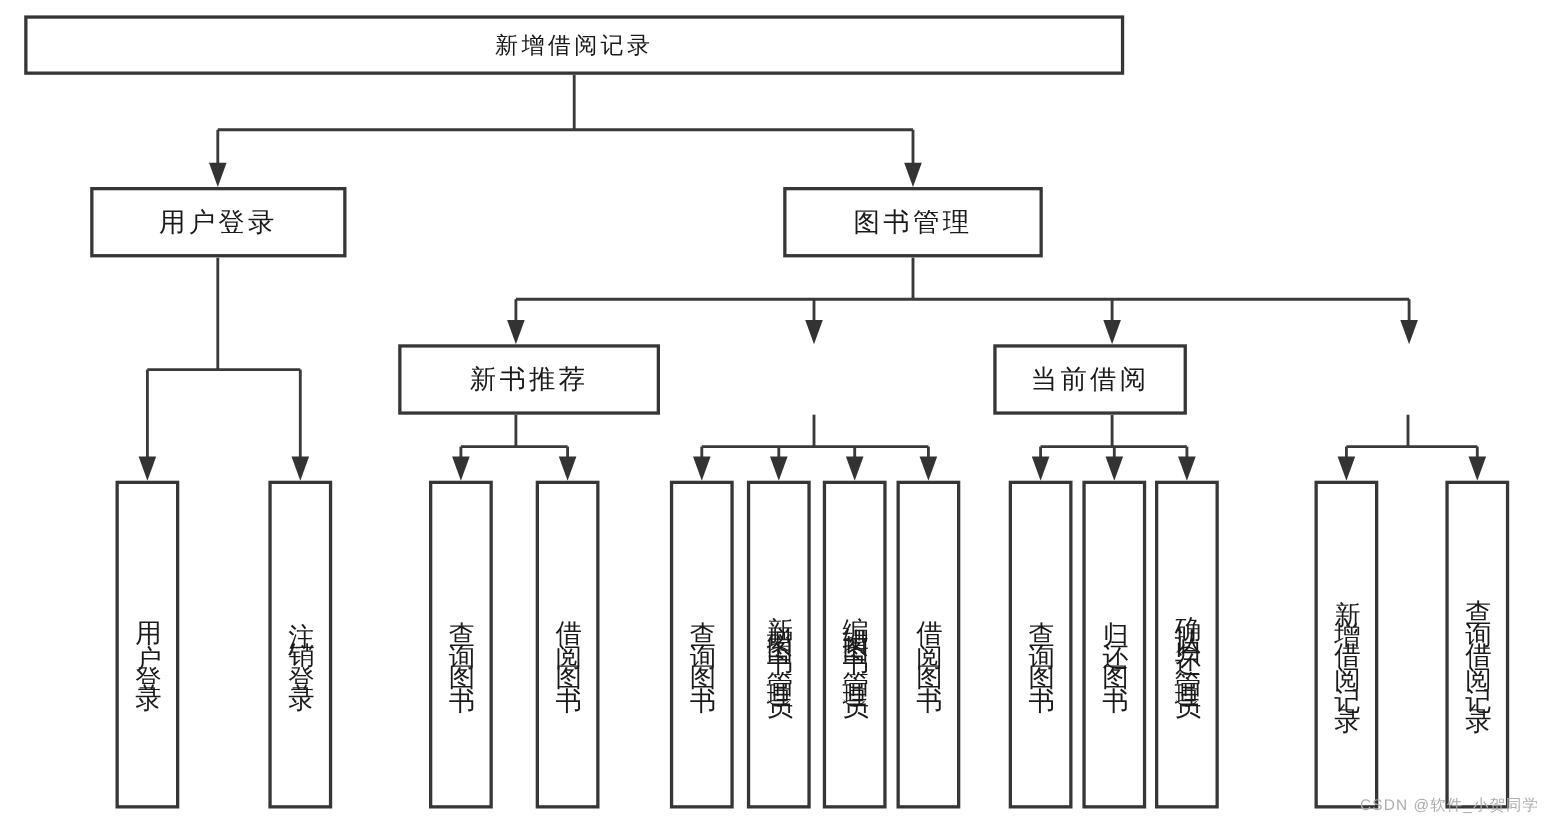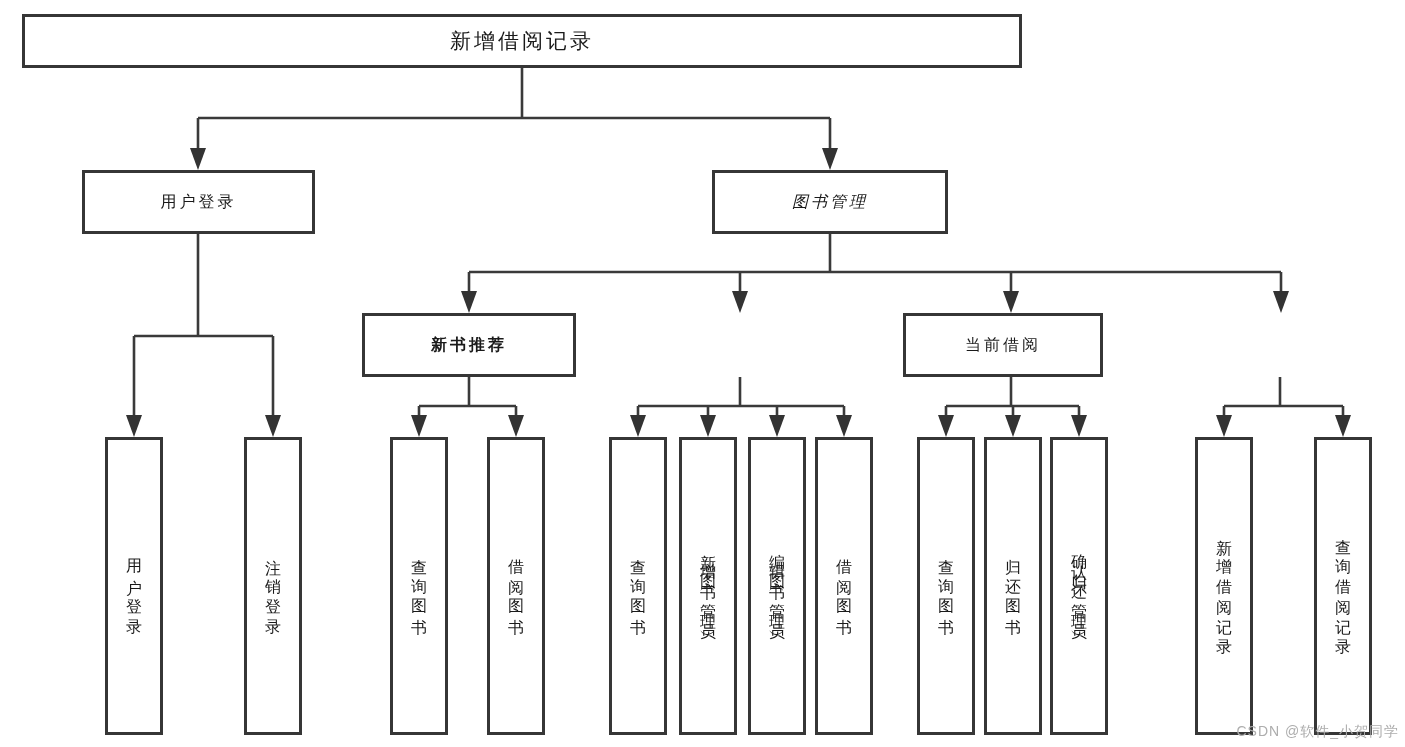--- a/index.html
+++ b/index.html
@@ -15,21 +15,21 @@
     position:absolute; left:0; top:0; width:1405px; height:747px;
     pointer-events:none;
   }
   .node {
     position:absolute;
     background:#ffffff;
     border:3px solid #363636;
     display:flex;
     align-items:center;
     justify-content:center;
-    font-size:16px;
+    font-size:24px;
     color:#1a1a1a;
     letter-spacing:3px;
     text-align:center;
     white-space:nowrap;
     z-index:2;
   }
   .root-node { font-size:21px; }
   .vbox {
     writing-mode:vertical-rl;
     letter-spacing:20px;
@@ -116,24 +116,24 @@
       <polygon points="1005,415 1021,415 1013,437"></polygon>
       <polygon points="1071,415 1087,415 1079,437"></polygon>
       <polygon points="1216,415 1232,415 1224,437"></polygon>
       <polygon points="1335,415 1351,415 1343,437"></polygon>
     </g>
   </svg>
 
   <div class="node root-node" style="left:22px; top:14px; width:1000px; height:54px;">新增借阅记录</div>
 
   <div class="node" style="left:82px; top:170px; width:233px; height:64px;">用户登录</div>
-  <div class="node" style="left:712px; top:170px; width:236px; height:64px;font-style:italic;">图书管理</div>
+  <div class="node" style="left:712px; top:170px; width:236px; height:64px;">图书管理</div>
 
-  <div class="node" style="left:362px; top:313px; width:214px; height:64px;font-weight:bold;">新书推荐</div>
-  <div class="node" style="left:903px; top:313px; width:200px; height:64px;">当前借阅</div>
+  <div class="node" style="left:362px; top:313px; width:238px; height:64px;">新书推荐</div>
+  <div class="node" style="left:903px; top:313px; width:176px; height:64px;">当前借阅</div>
 
   <div class="node vbox" style="left:105px; top:437px; width:58px; height:298px;">用户登录</div>
   <div class="node vbox" style="left:244px; top:437px; width:58px; height:298px;">注销登录</div>
 
   <div class="node vbox" style="left:390px; top:437px; width:58px; height:298px;">查询图书</div>
   <div class="node vbox" style="left:487px; top:437px; width:58px; height:298px;">借阅图书</div>
 
   <div class="node vbox" style="left:609px; top:437px; width:58px; height:298px;">查询图书</div>
   <div class="node vbox long" style="left:679px; top:437px; width:58px; height:298px;">新增图书（管理员）</div>
   <div class="node vbox long" style="left:748px; top:437px; width:58px; height:298px;">编辑图书（管理员）</div>

